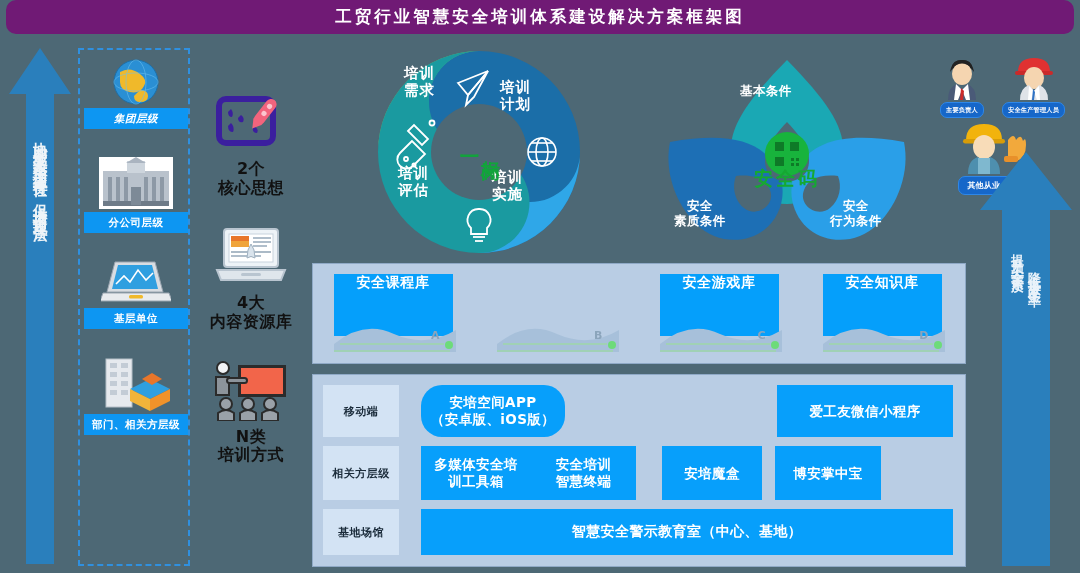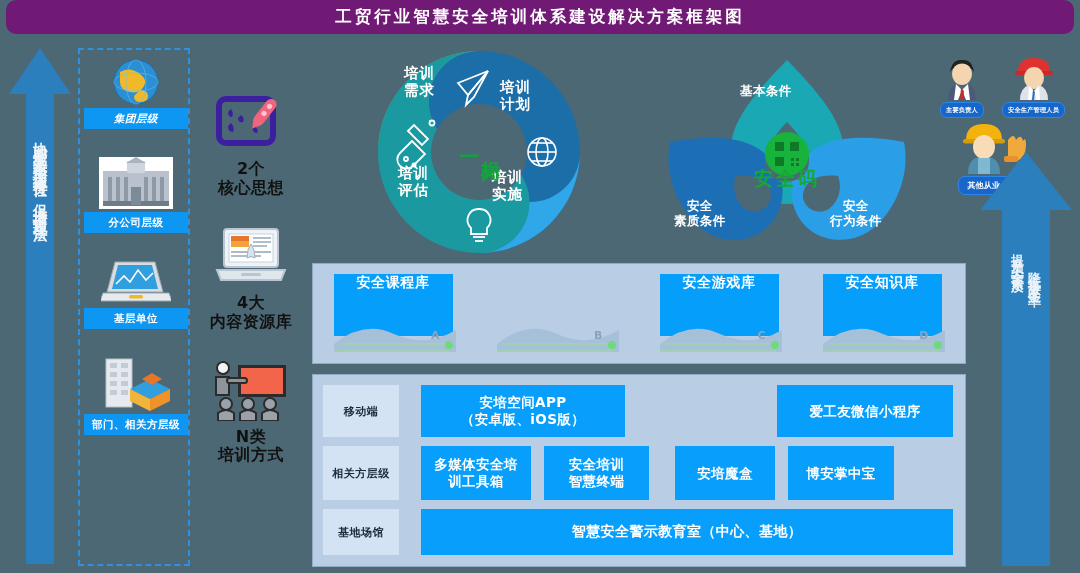--- a/index.html
+++ b/index.html
@@ -159,27 +159,27 @@
     font-size: 11px; font-weight: bold; display:flex; align-items:center;
     justify-content:center; margin-right: 22px; letter-spacing: .5px; flex: none;
   }
   .cells { flex: 1; display: flex; align-items: stretch; }
   .cell {
     background: #079ffb; color: #fff; font-size: 13.5px; font-weight: bold;
     display: flex; align-items: center; justify-content: center;
     text-align: center; line-height: 1.25; letter-spacing: .4px;
   }
   .r1 .rowlbl { height: 52px; }
-  .r1 .cell.c-app   { width: 204px; height: 52px; }
+  .r1 .cell.c-app   { width: 144px; height: 52px; border-radius: 21px; }
   .r1 .spacer       { width: 140px; }
   .r1 .cell.c-wx    { width: 176px; height: 52px; margin-left: auto; }
   .r2 .rowlbl { height: 54px; }
   .r2 .cell { height: 54px; }
   .r2 .c-a { width: 110px; }
-  .r2 .c-b { width: 105px; margin-left: 13px; }
+  .r2 .c-b { width: 105px; }
   .r2 .c-c { width: 100px; margin-left: 26px; text-align: center; }
   .r2 .c-d { width: 106px; margin-left: 13px; }
   .r3 .rowlbl { height: 46px; }
   .r3 .cell { width: 100%; height: 46px; font-size: 14px; }
 </style>
 </head>
 <body>
 
 <div class="stage">
 

